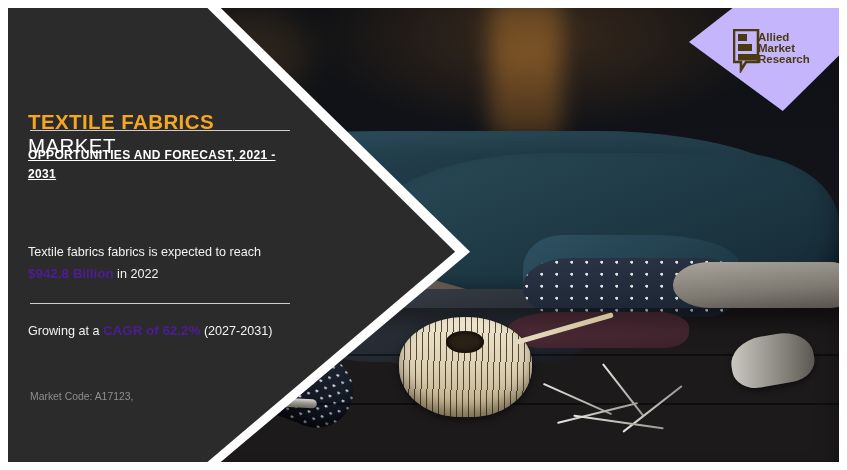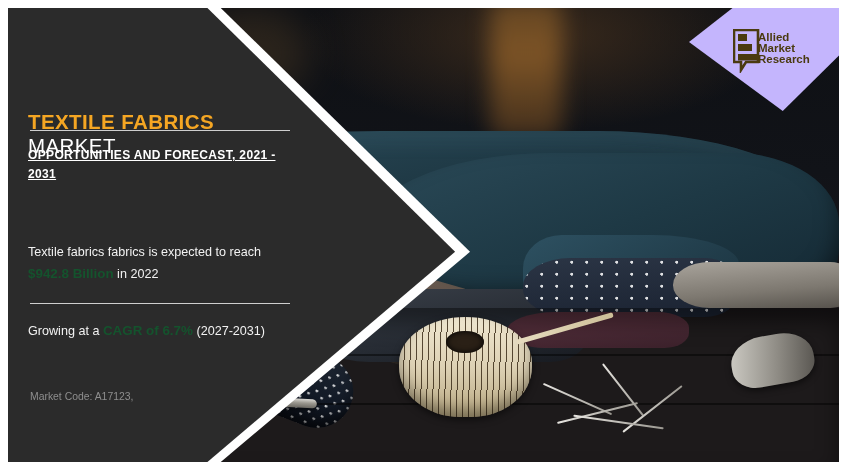--- a/index.html
+++ b/index.html
@@ -427,21 +427,21 @@
   .stat-2 {
     position: absolute;
     top: 312px;
     left: 0;
     width: 266px;
     font-size: 12.6px;
     line-height: 1.66;
     color: #f2f2f2;
   }
   .hl {
-    color: #14532d;
+    color: #4c1d95;
     font-weight: bold;
     font-size: 13.4px;
     text-align: center;
   }
 
   .footer {
     position: absolute;
     top: 380px;
     left: 2px;
     width: 266px;
@@ -544,21 +544,21 @@
     </div>
 
     <div class="rule rule-1"></div>
 
     <div class="subtitle">OPPORTUNITIES AND FORECAST, 2021 - 2031</div>
 
     <div class="stat-1"><span>Textile fabrics fabrics is expected to reach </span><span class="hl">$942.8 Billion</span><span> in 2022</span></div>
 
     <div class="rule rule-2"></div>
 
-    <div class="stat-2"><span>Growing at a </span><span class="hl">CAGR of 6.7%</span><span> (2027-2031)</span></div>
+    <div class="stat-2"><span>Growing at a </span><span class="hl">CAGR of 62.2%</span><span> (2027-2031)</span></div>
 
     <div class="footer">
       <div>Market Code: A17123,</div>
     </div>
   </div>
 
   <div class="badge">
     <div class="logo">
       <svg viewBox="0 0 96 44" width="96" height="44" aria-hidden="true">
         <g fill="#4a3a10">

